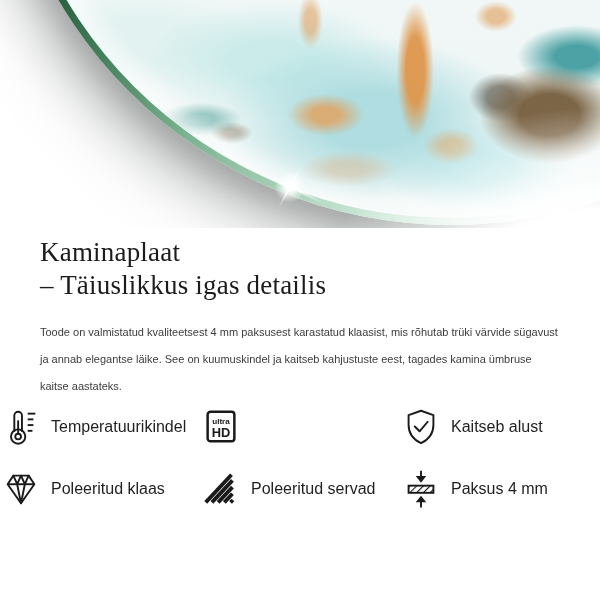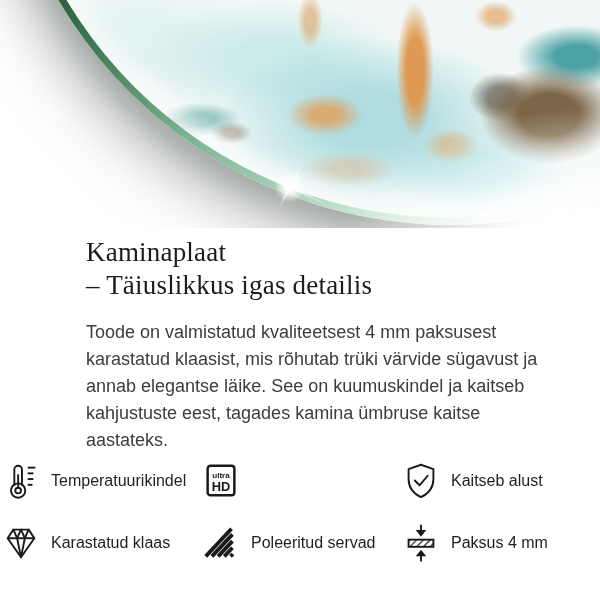--- a/index.html
+++ b/index.html
@@ -77,33 +77,33 @@
     background: linear-gradient(90deg, rgba(255,255,255,0), rgba(255,255,255,0.95) 42% 58%, rgba(255,255,255,0));
   }
   .sparkle::after {
     content: ""; position: absolute; left: 50%; top: 50%;
     width: 46px; height: 2px;
     transform: translate(-50%,-50%) rotate(-62deg);
     background: linear-gradient(90deg, rgba(255,255,255,0), rgba(255,255,255,0.9) 42% 58%, rgba(255,255,255,0));
   }
 
   
-  .content { padding: 0 58px; margin-left: 28px; }
+  .content { padding: 0 40px; }
   h1 {
     margin-top: 8px;
     font-family: "Liberation Serif", "DejaVu Serif", serif;
     font-weight: 400;
     font-size: 27px;
     line-height: 33px;
     color: #1c1c1c;
     letter-spacing: 0.2px;
   }
   .description {
     margin-top: 17px;
-    font-size: 18px;
+    font-size: 11px;
     line-height: 27px;
     color: #3c3c3c;
     max-width: 524px;
   }
 
   
   .features {
     margin-top: 6px;
     display: grid;
     grid-template-columns: 1fr 1fr 1fr;
@@ -181,21 +181,21 @@
     <span class="label">Kaitseb alust</span>
   </div>
 
   <div class="feature">
     <svg class="icon" viewBox="0 0 44 44">
       <path class="lnr" d="M8 17 L14 8 H30 L36 17 L22 37 Z"></path>
       <line class="ln" x1="8" y1="17" x2="36" y2="17"></line>
       <path class="lnr" d="M14 8 L18 17 L22 8 L26 17 L30 8"></path>
       <path class="lnr" d="M18 17 L22 37 L26 17"></path>
     </svg>
-    <span class="label">Karastatud klaas</span>
+    <span class="label">Poleeritud klaas</span>
   </div>
 
   <div class="feature">
     <svg class="icon" viewBox="0 0 44 44">
       <line class="stripe" x1="6" y1="36" x2="33" y2="7"></line>
       <line class="stripe" x1="12.5" y1="36" x2="34" y2="13"></line>
       <line class="stripe" x1="19" y1="36" x2="34" y2="20"></line>
       <line class="stripe" x1="25.5" y1="36" x2="34" y2="27"></line>
       <line class="stripe" x1="32" y1="36" x2="34.5" y2="33.5"></line>
     </svg>

